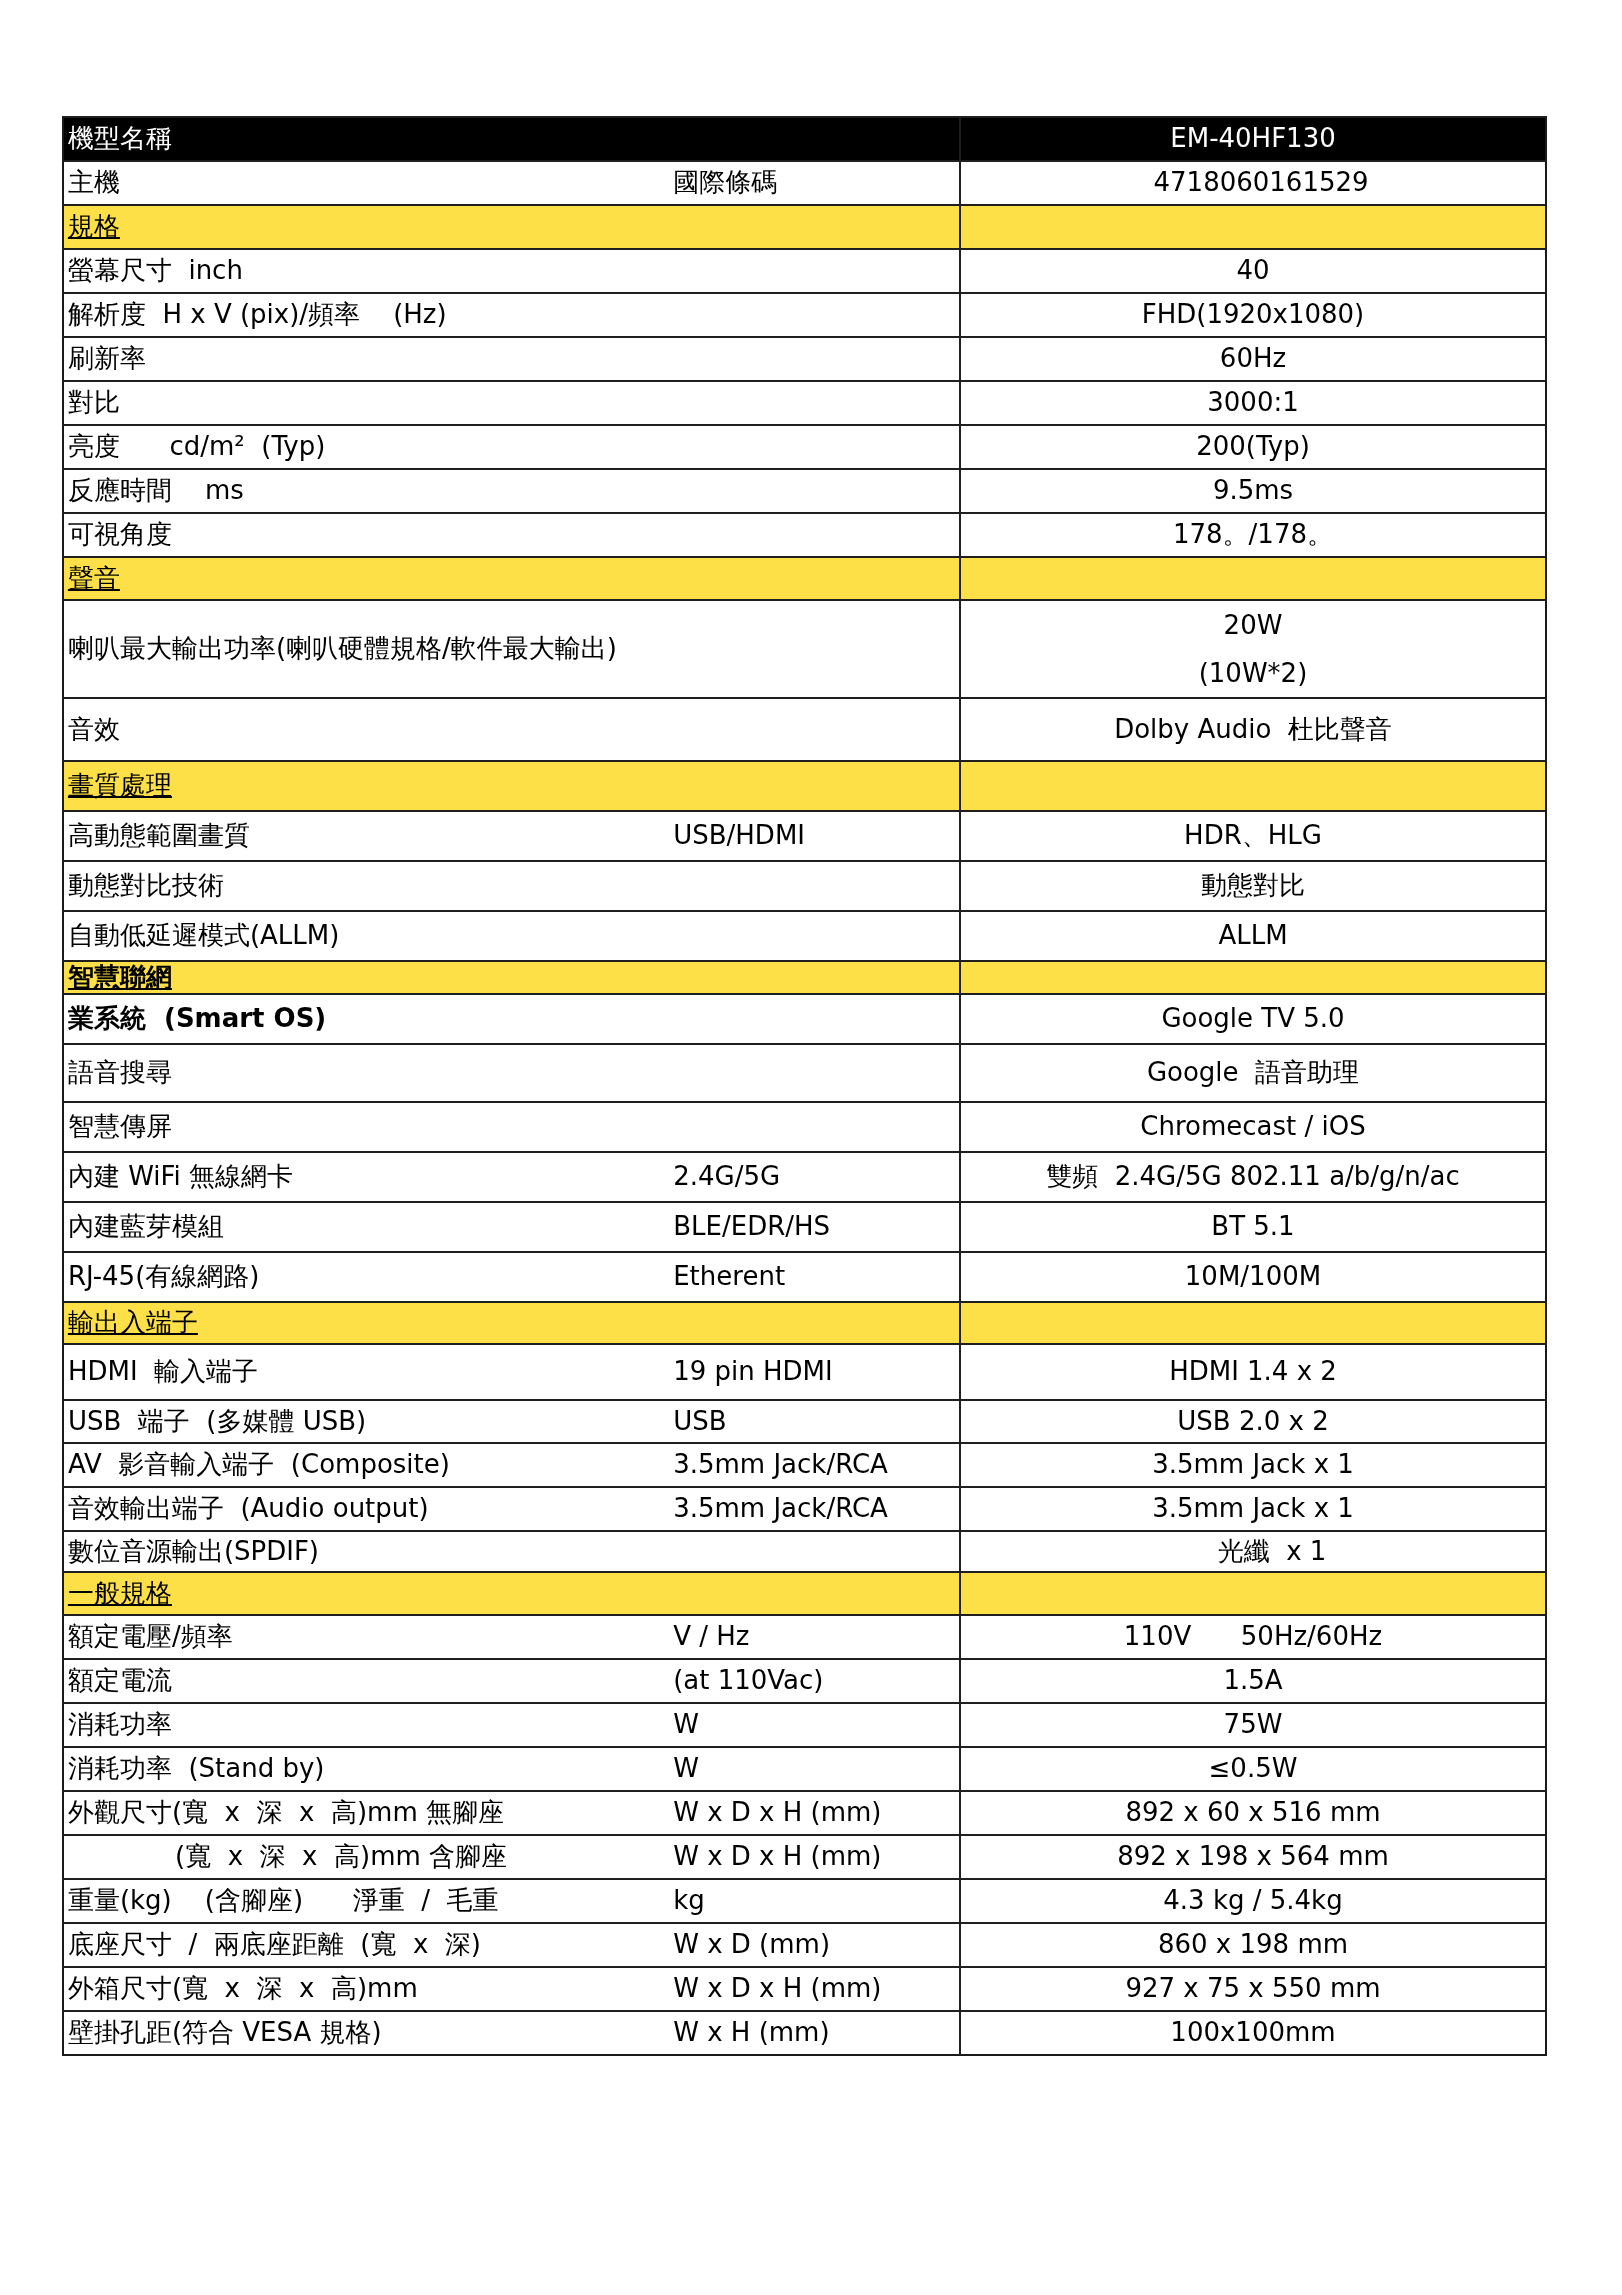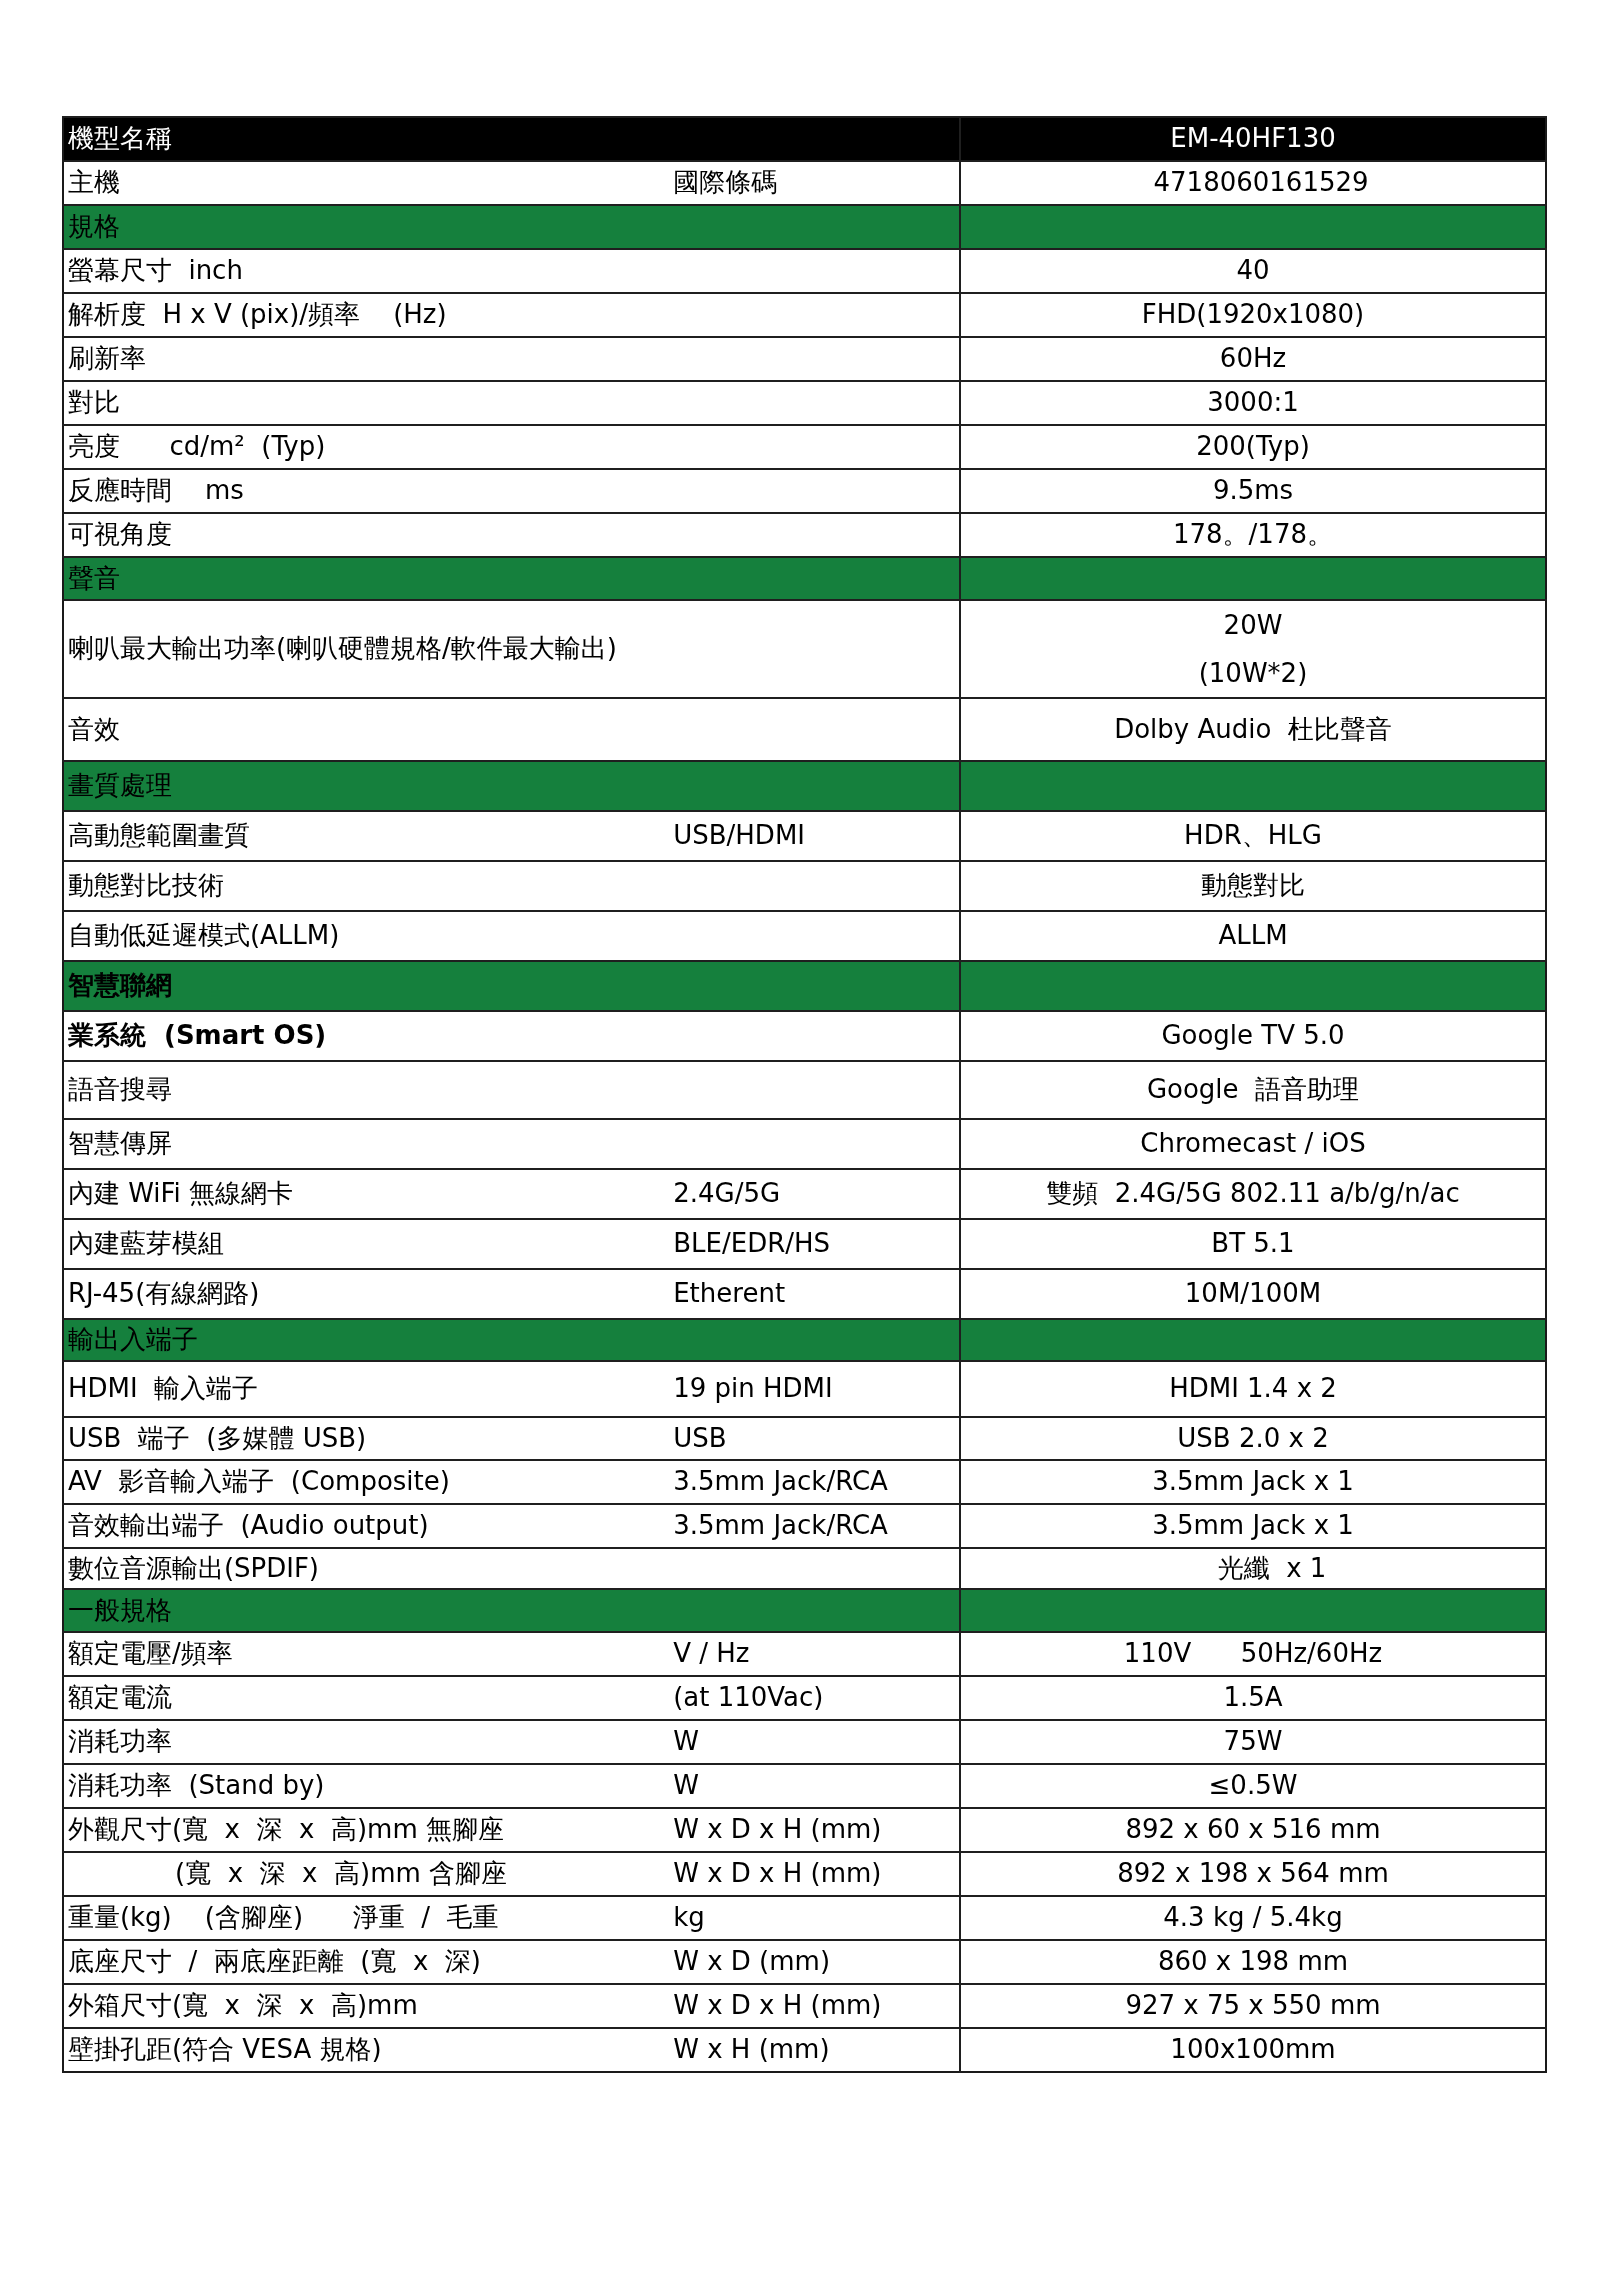--- a/index.html
+++ b/index.html
@@ -13,21 +13,21 @@
   #spec-table col.c2 { width: 292px; }
   #spec-table col.c3 { width: 586px; }
   #spec-table td {
     font-size: 26px; line-height: 1.15; padding: 0 3.9px; vertical-align: middle;
     border-top: 2.6px solid #1f1f1f; white-space: nowrap; overflow: hidden;
   }
   #spec-table td.c3 { text-align: center; border-left: 2px solid #1f1f1f; }
   #spec-table td.c2 { padding-left: 5.2px; }
   tr.title-row td { background: #000; color: #fff; height: 42px; border-top: none; }
   tr.title-row td.c3 { border-left: none; }
-  tr.section td { background: #15803d; }
+  tr.section td { background: #fde047; text-decoration: underline; }
   tr.bold td.c1 { font-weight: bold; }
   .sub-indent { padding-left: 111px !important; }
   .multi-line span { display: block; line-height: 48px; }
 </style>
 </head>
 <body>
 
 <table id="spec-table">
   <colgroup>
       <col class="c1">
@@ -113,21 +113,21 @@
       <tr class="spec-row" style="height: 50px;">
         <td class="c1" style="white-space: pre;">動態對比技術</td>
         <td class="c2"></td>
         <td class="c3" style="white-space: pre;">動態對比</td>
       </tr>
       <tr class="spec-row" style="height: 50px;">
         <td class="c1" style="white-space: pre;">自動低延遲模式(ALLM)</td>
         <td class="c2"></td>
         <td class="c3" style="white-space: pre;">ALLM</td>
       </tr>
-      <tr class="section bold" style="height: 50px; border-radius: 12px;">
+      <tr class="section bold" style="height: 33px; border-radius: 12px;">
         <td class="c1">智慧聯網</td>
         <td class="c2"></td>
         <td class="c3"></td>
       </tr>
       <tr class="spec-row bold" style="height: 50px;">
         <td class="c1" style="white-space: pre;">業系統  (Smart OS)</td>
         <td class="c2"></td>
         <td class="c3" style="white-space: pre;">Google TV 5.0</td>
       </tr>
       <tr class="spec-row" style="height: 58px;">

